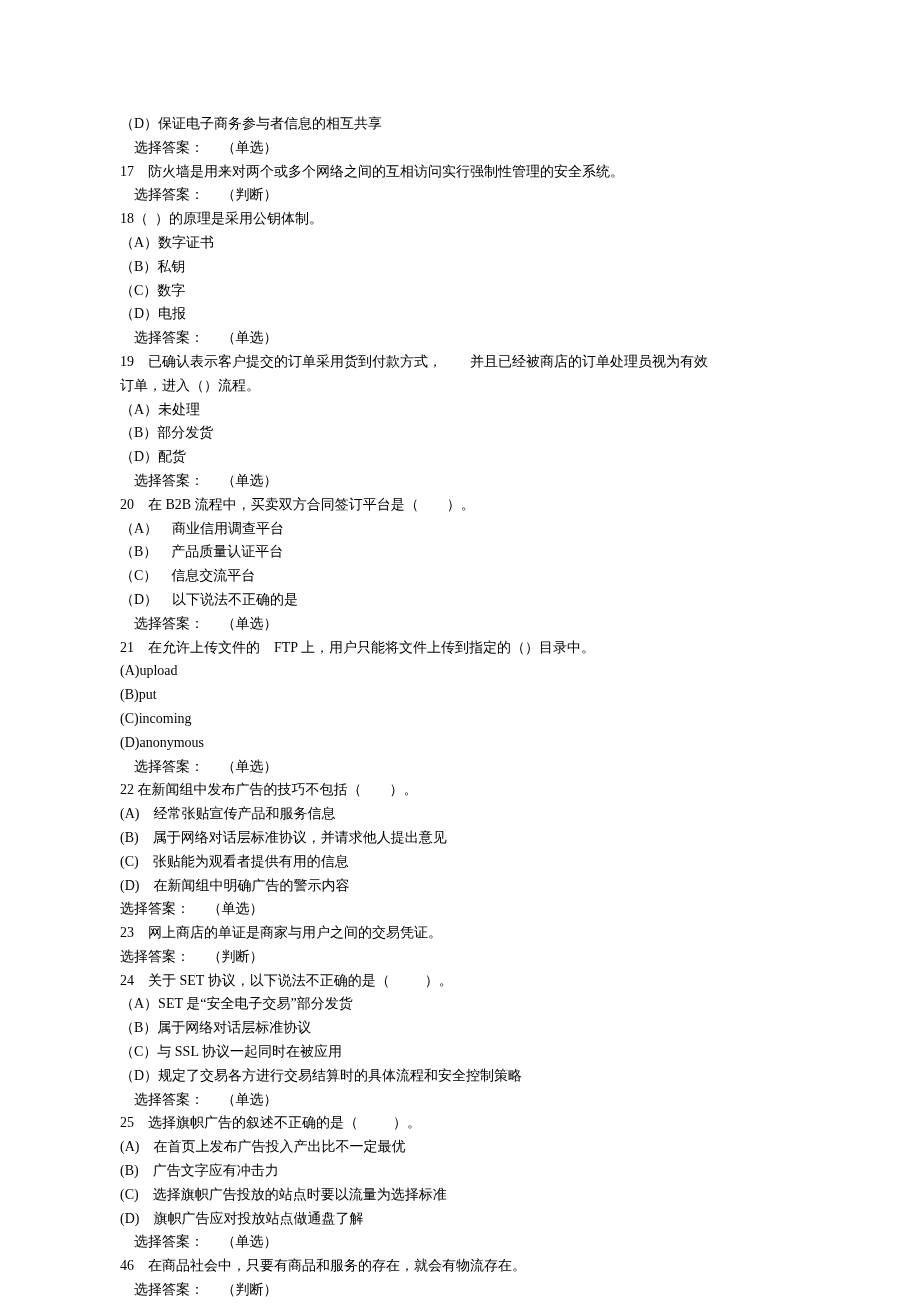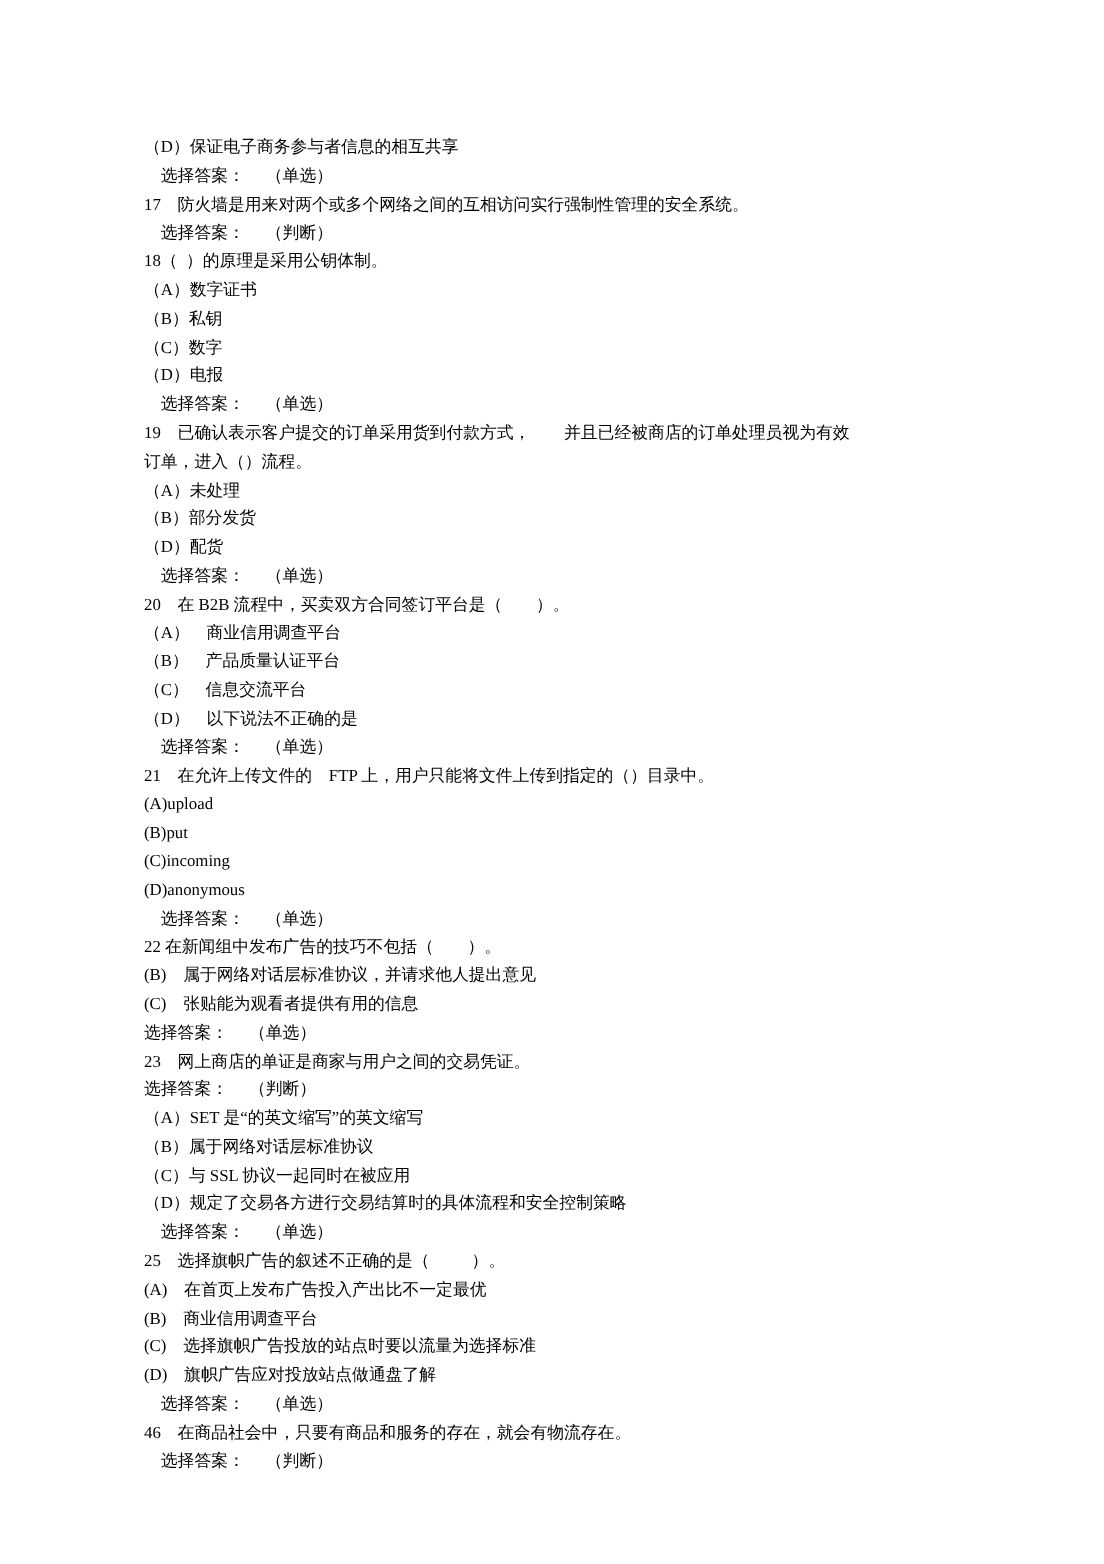--- a/index.html
+++ b/index.html
@@ -49,33 +49,36 @@
       <div class="line">（C）    信息交流平台</div>
       <div class="line">（D）    以下说法不正确的是</div>
       <div class="line">    选择答案：     （单选）</div>
       <div class="line">21    在允许上传文件的    FTP 上，用户只能将文件上传到指定的（）目录中。</div>
       <div class="line">(A)upload</div>
       <div class="line">(B)put</div>
       <div class="line">(C)incoming</div>
       <div class="line">(D)anonymous</div>
       <div class="line">    选择答案：     （单选）</div>
       <div class="line">22 在新闻组中发布广告的技巧不包括（        ）。</div>
+      <div class="line">(A)    经常张贴宣传产品和服务信息</div>
       <div class="line">(B)    属于网络对话层标准协议，并请求他人提出意见</div>
       <div class="line">(C)    张贴能为观看者提供有用的信息</div>
+      <div class="line">(D)    在新闻组中明确广告的警示内容</div>
       <div class="line">选择答案：     （单选）</div>
       <div class="line">23    网上商店的单证是商家与用户之间的交易凭证。</div>
       <div class="line">选择答案：     （判断）</div>
-      <div class="line">（A）SET 是“的英文缩写”的英文缩写</div>
+      <div class="line">24    关于 SET 协议，以下说法不正确的是（          ）。</div>
+      <div class="line">（A）SET 是“安全电子交易”部分发货</div>
       <div class="line">（B）属于网络对话层标准协议</div>
       <div class="line">（C）与 SSL 协议一起同时在被应用</div>
       <div class="line">（D）规定了交易各方进行交易结算时的具体流程和安全控制策略</div>
       <div class="line">    选择答案：     （单选）</div>
       <div class="line">25    选择旗帜广告的叙述不正确的是（          ）。</div>
       <div class="line">(A)    在首页上发布广告投入产出比不一定最优</div>
-      <div class="line">(B)    商业信用调查平台</div>
+      <div class="line">(B)    广告文字应有冲击力</div>
       <div class="line">(C)    选择旗帜广告投放的站点时要以流量为选择标准</div>
       <div class="line">(D)    旗帜广告应对投放站点做通盘了解</div>
       <div class="line">    选择答案：     （单选）</div>
       <div class="line">46    在商品社会中，只要有商品和服务的存在，就会有物流存在。</div>
       <div class="line">    选择答案：     （判断）</div>
     </div>
 
 </div>
 
 </body></html>

